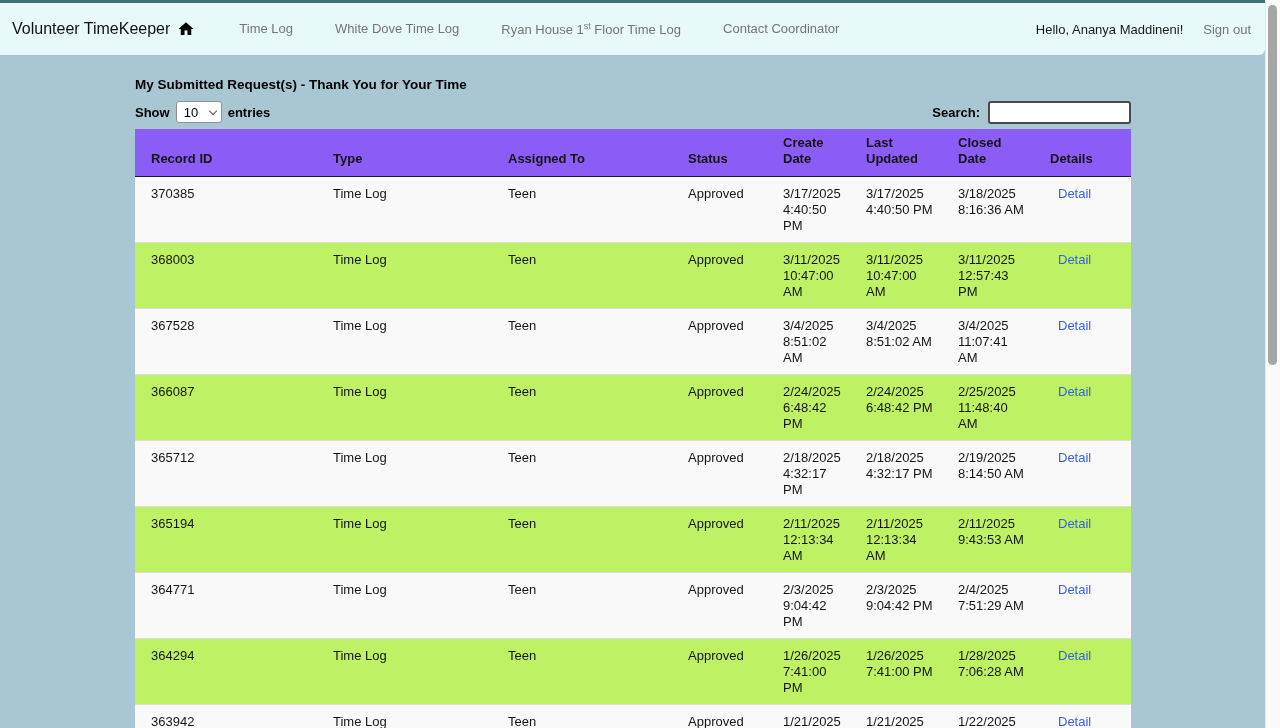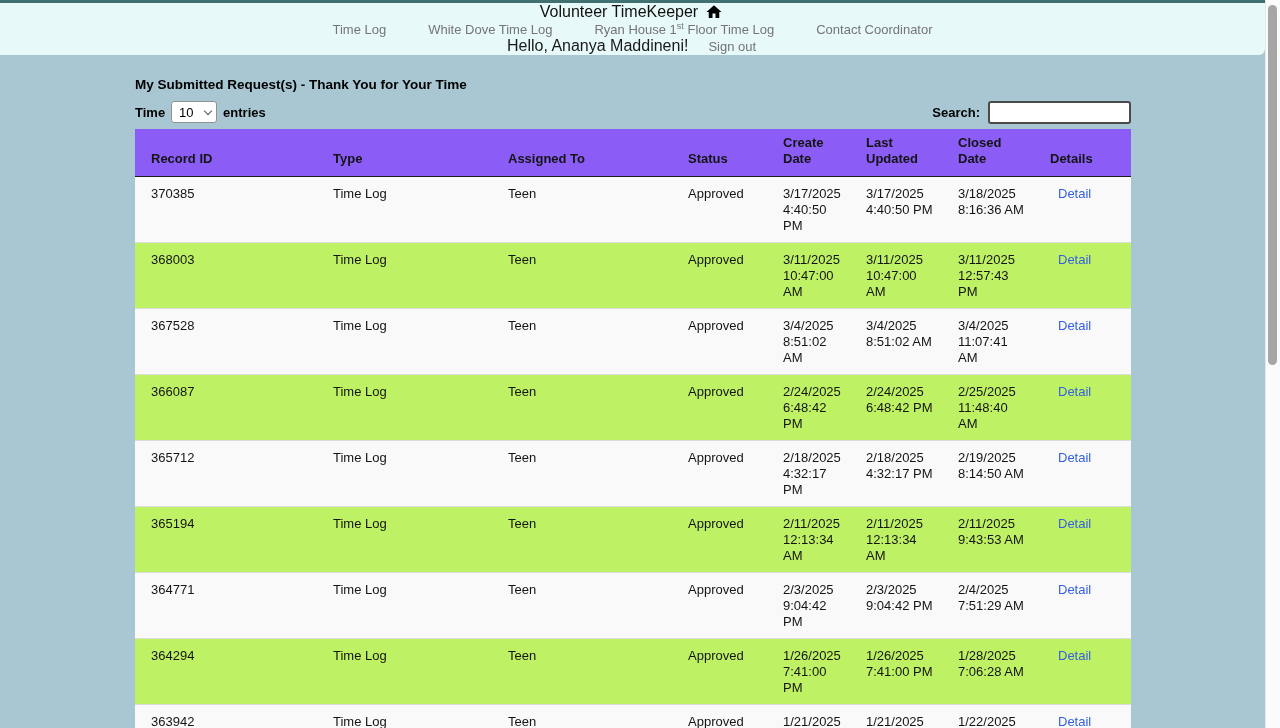--- a/index.html
+++ b/index.html
@@ -13,39 +13,38 @@
   
   .top-strip { height: 3px; background: #40706f; }
   .navbar {
     background: #e7f9f8;
     height: 52px;
     display: flex;
     align-items: center;
     padding: 0 14px 0 12px;
     width: 1265px;
     border-bottom-right-radius: 6px;
-    flex-direction: column;
   }
   .brand {
     display: flex; align-items: center;
     font-size: 16px; color: #111;
     cursor: pointer;
     white-space: nowrap;
   }
   .brand svg { margin-left: 7px; }
   .nav-items { display: flex; align-items: center; margin-left: 44px; flex: 1; }
   .nav-item {
     color: #757575; font-size: 13px;
     margin-right: 42px;
     text-decoration: none; cursor: pointer;
     white-space: nowrap;
   }
   .nav-item sup { font-size: 9px; }
   .nav-right { display: flex; align-items: center; white-space: nowrap; }
-  .greeting { color: #1a1a1a; font-size: 16px; }
+  .greeting { color: #1a1a1a; font-size: 13px; }
   .signout { color: #757575; font-size: 13px; margin-left: 20px; text-decoration: none; cursor: pointer; }
 
   
   main { margin-left: 135px; width: 996px; }
   .page-title {
     margin: 22px 0 4px 0;
     font-size: 13.5px; font-weight: bold; color: #000;
   }
   .controls {
     margin-top: 8px;
@@ -144,21 +143,21 @@
     <span class="greeting">Hello, Ananya Maddineni!</span>
     <a class="signout">Sign out</a>
   </div>
 </nav>
 
 <main>
   <h2 class="page-title">My Submitted Request(s) - Thank You for Your Time</h2>
 
   <div class="controls">
     <div class="length-control">
-      <span>Time</span>
+      <span>Show</span>
       <span class="select-wrap">
         <select>
           <option selected="">10</option>
         </select>
         <span class="select-chevron"></span>
       </span>
       <span>entries</span>
     </div>
     <div class="search-control">
       <label>Search:</label>

